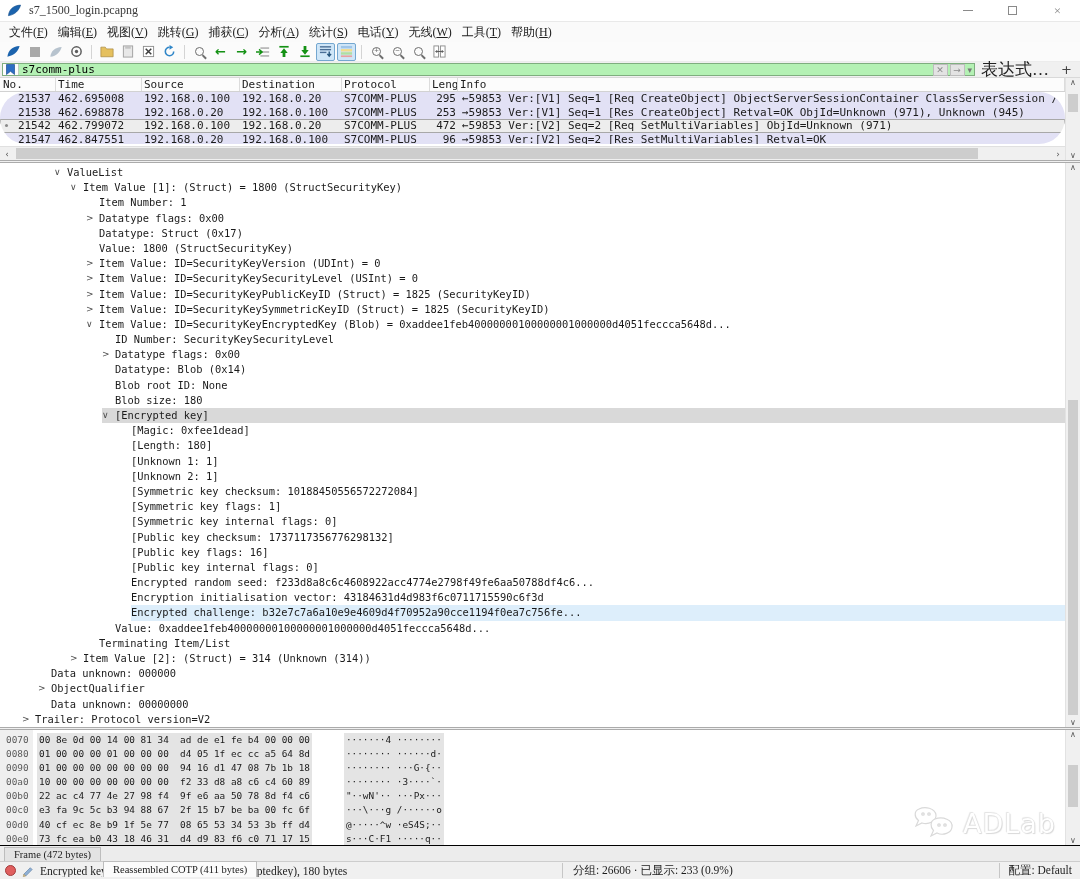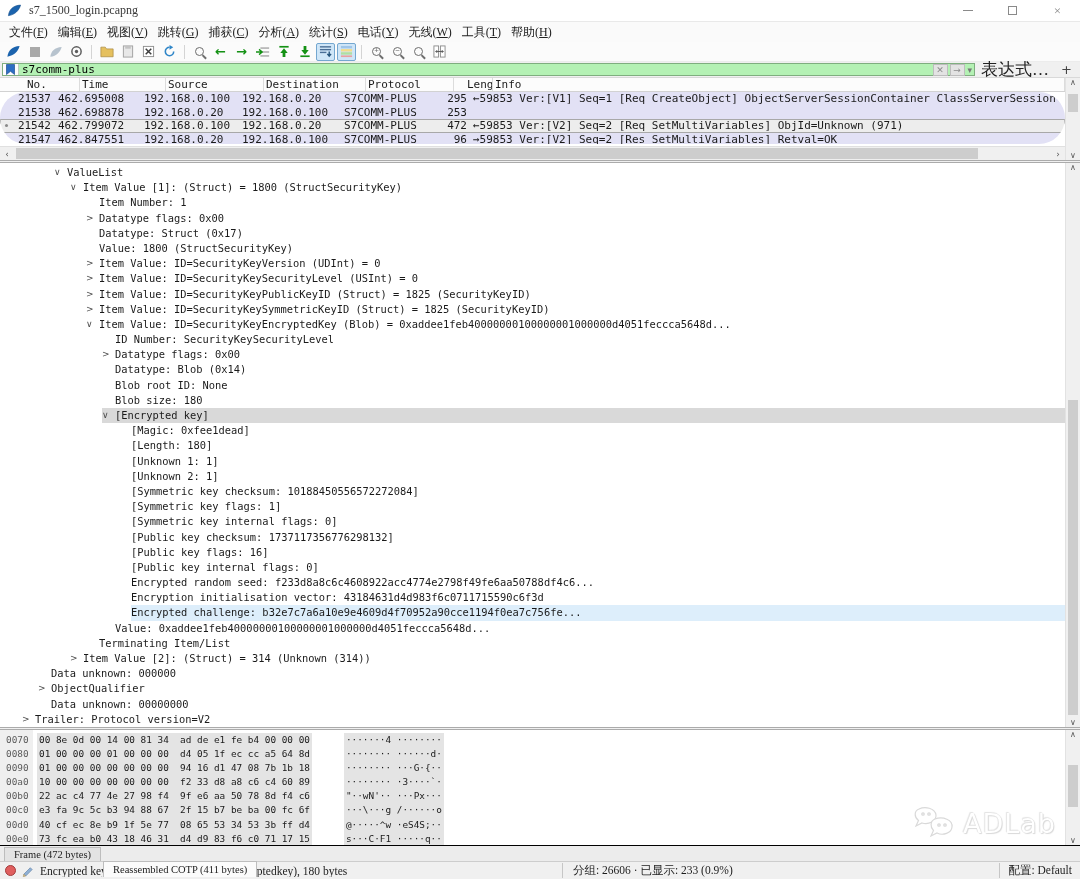--- a/index.html
+++ b/index.html
@@ -37,32 +37,32 @@
   .bookmark-box{width:16px;height:100%;background:#fdfdfd;border-right:1px solid #bfcfbf;display:flex;align-items:center;justify-content:center;}
   .filter-text{font-size:11px;padding-left:3px;color:#000;}
   .fbtn{width:15px;height:12px;margin:0 1px;background:#e3e3e3;border:1px solid #bdbdbd;color:#8c8c8c;
     font-size:9px;display:flex;align-items:center;justify-content:center;align-self:center;font-family:"DejaVu Sans",sans-serif;}
   .fcaret{align-self:center;color:#777;font-size:9px;margin:0 2px;font-family:"DejaVu Sans",sans-serif;}
   .expr-btn{align-self:center;font-size:17px;padding:0 6px;color:#222;white-space:nowrap;}
   .plus-btn{align-self:center;font-size:13px;color:#444;padding:0 6px;font-family:"DejaVu Sans",sans-serif;}
 
   
   .listpane{height:82px;position:relative;background:#fff;overflow:hidden;}
-  .plheader{height:14px;display:flex;background:#fcfcfc;border-bottom:1px solid #d2d2d2;font-size:11px;margin-right:15px;padding-left:24px;}
+  .plheader{height:14px;display:flex;background:#fcfcfc;border-bottom:1px solid #d2d2d2;font-size:11px;margin-right:15px;}
   .plheader span{border-right:1px solid #dcdcdc;padding:0 2px;overflow:hidden;white-space:nowrap;}
   .plrows{position:absolute;top:14px;left:0;right:15px;height:52px;overflow:hidden;border-radius:26px;}
   .prow{height:13.5px;line-height:13.5px;display:flex;font-size:11px;background:#e2e1f5;white-space:nowrap;position:relative;}
   .prow.selected{background:#ededed;box-shadow:inset 0 0 0 1px #a8a8a8;}
   .prow.selected:before{content:"";position:absolute;left:5px;top:5px;width:3px;height:3px;border-radius:50%;background:#8a8a8a;}
   .c0{width:56px;text-align:right;padding-right:5px;}
   .c1{width:86px;padding-left:2px;}
   .c2{width:98px;padding-left:2px;}
   .c3{width:102px;padding-left:2px;}
   .c4{width:88px;padding-left:2px;}
-  .c5{width:28px;text-align:right;padding-right:2px;margin-left:11px;}
+  .c5{width:28px;text-align:right;padding-right:2px;}
   .c6{flex:1;padding-left:4px;overflow:hidden;}
   .hscroll{position:absolute;left:0;bottom:0;height:14px;right:15px;background:#f0f0f0;border-top:1px solid #e0e0e0;display:flex;align-items:center;}
   .hthumb{position:absolute;left:16px;width:962px;top:1px;bottom:1px;background:#cdcdcd;}
   .sarrow{width:14px;text-align:center;font-size:9px;color:#555;font-family:"DejaVu Sans",sans-serif;z-index:2;}
   .vscroll{position:absolute;right:0;top:0;bottom:0;width:15px;background:#f0f0f0;border-left:1px solid #e2e2e2;}
   .vscroll .up{position:absolute;top:0;left:0;right:0;text-align:center;font-size:8px;color:#555;font-family:"DejaVu Sans",sans-serif;}
   .vscroll .down{position:absolute;bottom:0;left:0;right:0;text-align:center;font-size:8px;color:#555;font-family:"DejaVu Sans",sans-serif;}
   .vthumb{position:absolute;left:2px;right:2px;background:#cdcdcd;}
 
   .splitter{height:3px;background:#f0f0f0;border-top:1px solid #ababab;border-bottom:1px solid #ababab;}
@@ -327,20 +327,21 @@
           <span class="c5">295</span>
           <span class="c6">←59853 Ver:[V1] Seq=1 [Req CreateObject] ObjectServerSessionContainer ClassServerSession / G</span>
         </div>
         <div class="prow">
           <span class="c0">21538</span>
           <span class="c1">462.698878</span>
           <span class="c2">192.168.0.20</span>
           <span class="c3">192.168.0.100</span>
           <span class="c4">S7COMM-PLUS</span>
           <span class="c5">253</span>
+          <span class="c6">→59853 Ver:[V1] Seq=1 [Res CreateObject] Retval=OK ObjId=Unknown (971), Unknown (945)</span>
         </div>
         <div class="prow selected">
           <span class="c0">21542</span>
           <span class="c1">462.799072</span>
           <span class="c2">192.168.0.100</span>
           <span class="c3">192.168.0.20</span>
           <span class="c4">S7COMM-PLUS</span>
           <span class="c5">472</span>
           <span class="c6">←59853 Ver:[V2] Seq=2 [Req SetMultiVariables] ObjId=Unknown (971)</span>
         </div>

